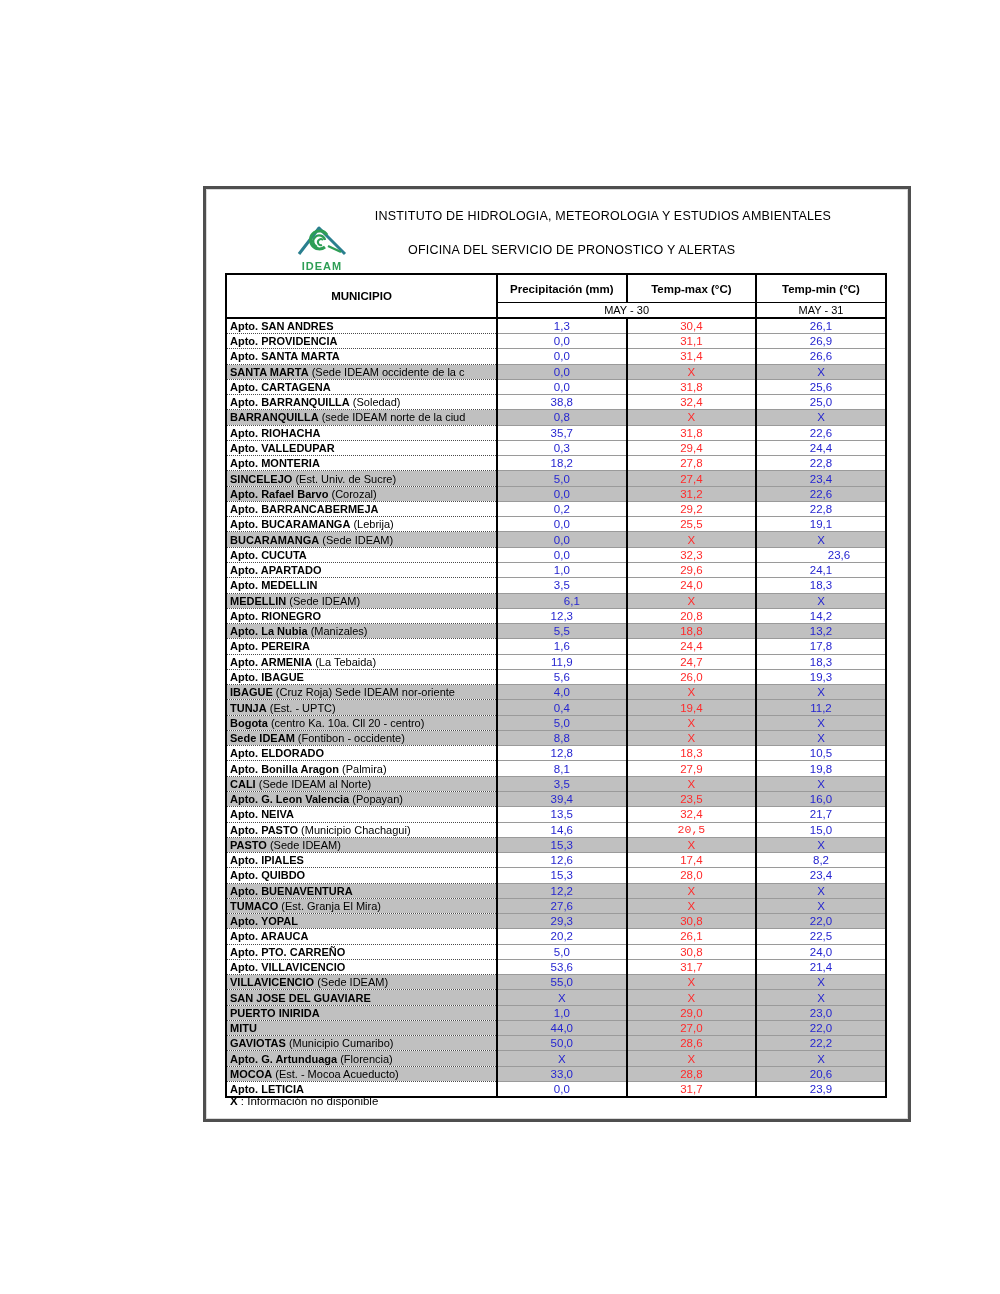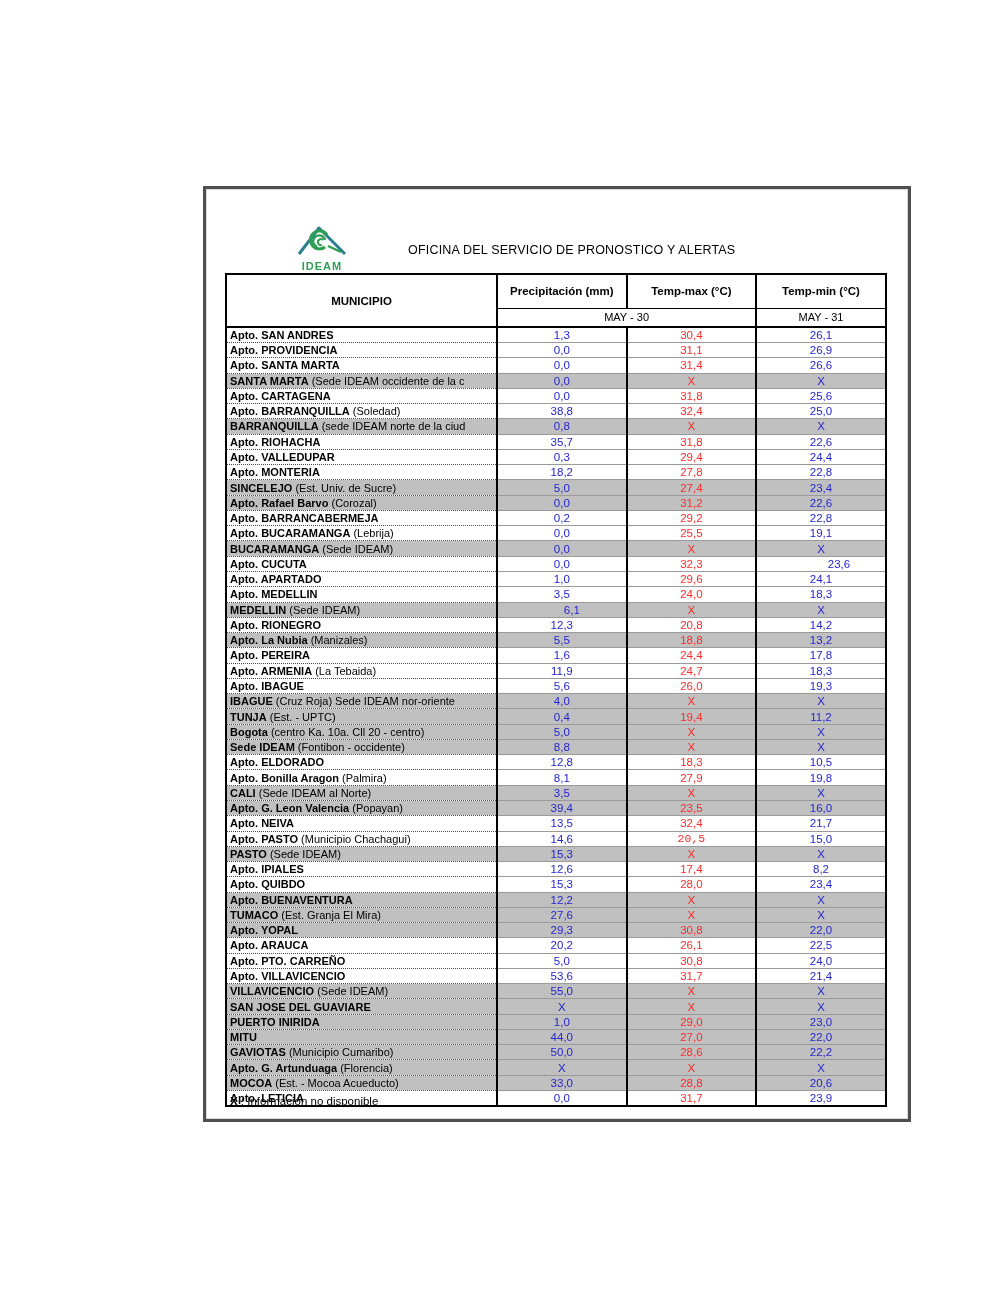--- a/index.html
+++ b/index.html
@@ -25,21 +25,21 @@
   table.report{
     position:absolute;left:19px;top:84px;width:660px;
     border-collapse:collapse;table-layout:fixed;
     border:2px solid #000;
   }
   col.c-muni{width:271px;}
   col.c-val{width:129.6px;}
   th,td{padding:0;margin:0;box-sizing:border-box;}
   .hdr-muni{
     border-right:2px solid #000;border-bottom:2px solid #000;
-    font-size:11.5px;font-weight:bold;text-align:center;height:53px;
+    font-size:11.5px;font-weight:bold;text-align:center;height:44px;
   }
   .hdr-col{
     border-right:2px solid #000;border-bottom:1px solid #000;
     font-size:11.5px;font-weight:bold;text-align:center;height:25px;
   }
   .hdr-sub{
     border-right:2px solid #000;border-bottom:2px solid #000;
     font-size:11px;font-weight:normal;text-align:center;height:13px;
   }
   tbody tr{height:15.27px;}
@@ -59,20 +59,21 @@
   .footnote{
     position:absolute;left:24px;top:906px;font-size:11.5px;
   }
   .footnote .fx{font-weight:bold;}
 </style>
 </head>
 <body>
 
 <div class="frame">
 
+  <div class="title1">INSTITUTO DE HIDROLOGIA, METEOROLOGIA Y ESTUDIOS AMBIENTALES</div>
 
   <div class="logo">
     <svg width="54" height="38" viewBox="0 0 54 38">
       <path d="M4 33 L24 7 L50 33" fill="none" stroke="#2a7f8f" stroke-width="3" stroke-linejoin="round"></path>
       <path d="M30 26 a9 9 0 1 1 2 -12" fill="none" stroke="#2e9e55" stroke-width="3"></path>
       <path d="M22 26 a6 6 0 1 1 8 -7" fill="none" stroke="#2e9e55" stroke-width="2.4"></path>
       <path d="M27 24 a3 3 0 1 1 1 -5" fill="none" stroke="#2e9e55" stroke-width="2"></path>
       <path d="M33 25 L46 31" stroke="#2e9e55" stroke-width="2.4"></path>
     </svg>
     <div class="logo-text">IDEAM</div>

